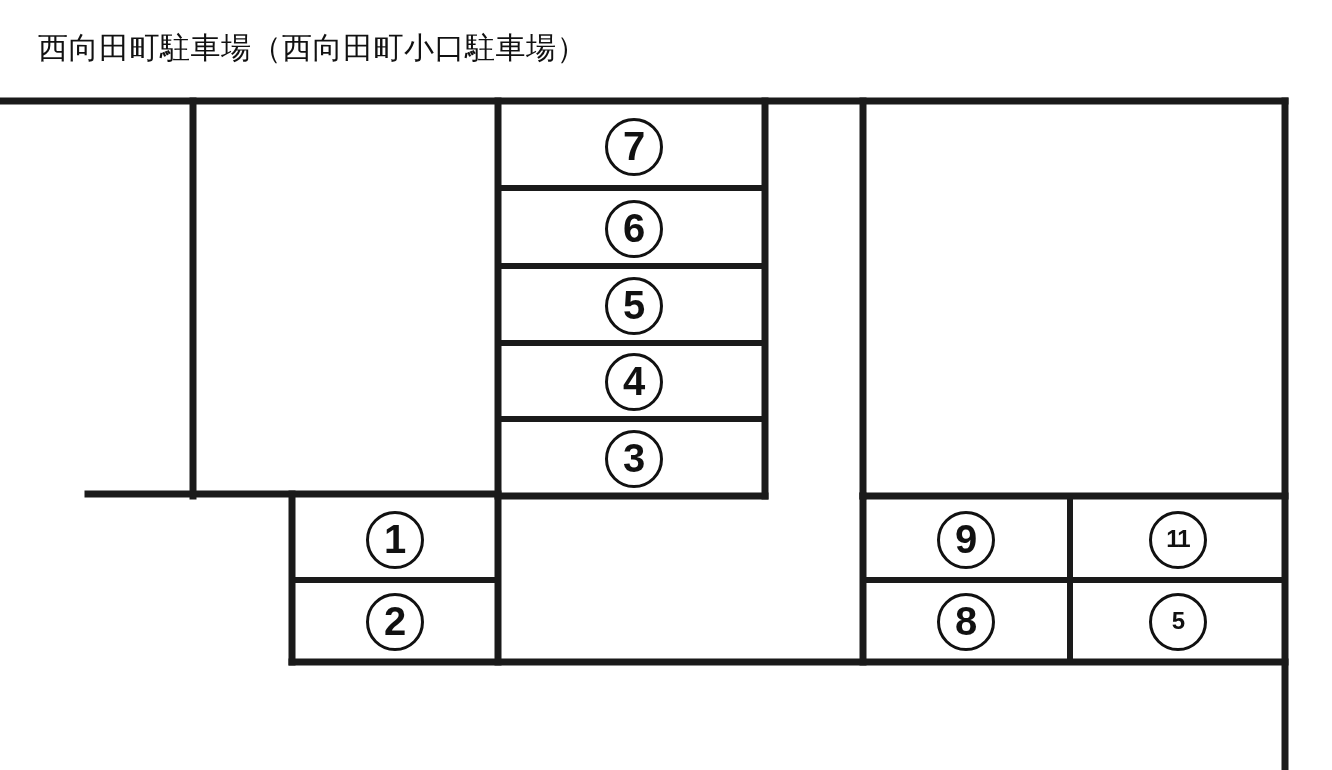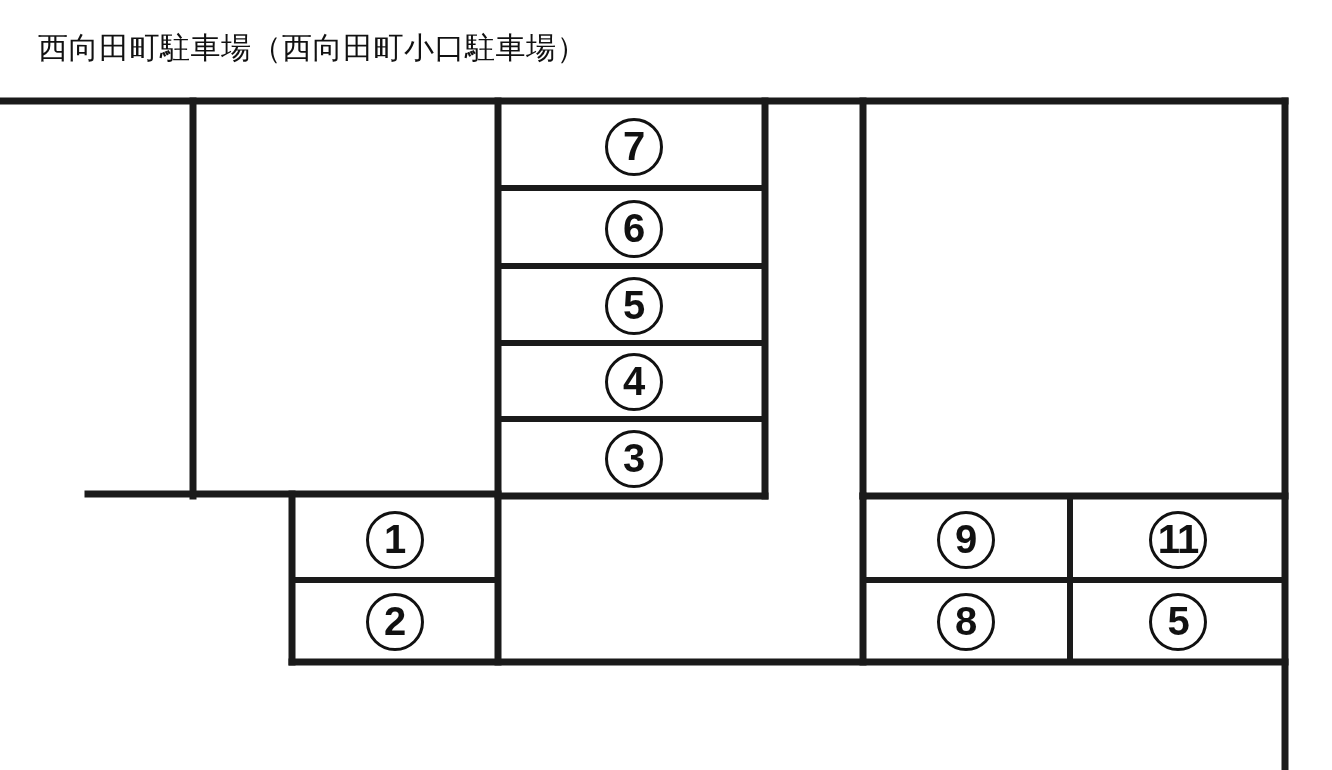--- a/index.html
+++ b/index.html
@@ -58,21 +58,21 @@
   }
   .c-single {
     width: 58px;
     height: 58px;
     font-size: 40px;
     padding-bottom: 2px;
   }
   .c-double {
     width: 58px;
     height: 58px;
-    font-size: 40px;
+    font-size: 24px;
     letter-spacing: -1px;
     padding-bottom: 2px;
   }
 </style>
 </head>
 <body>
 
 <div id="page">
 
   <div id="title">西向田町駐車場（西向田町小口駐車場）</div>

